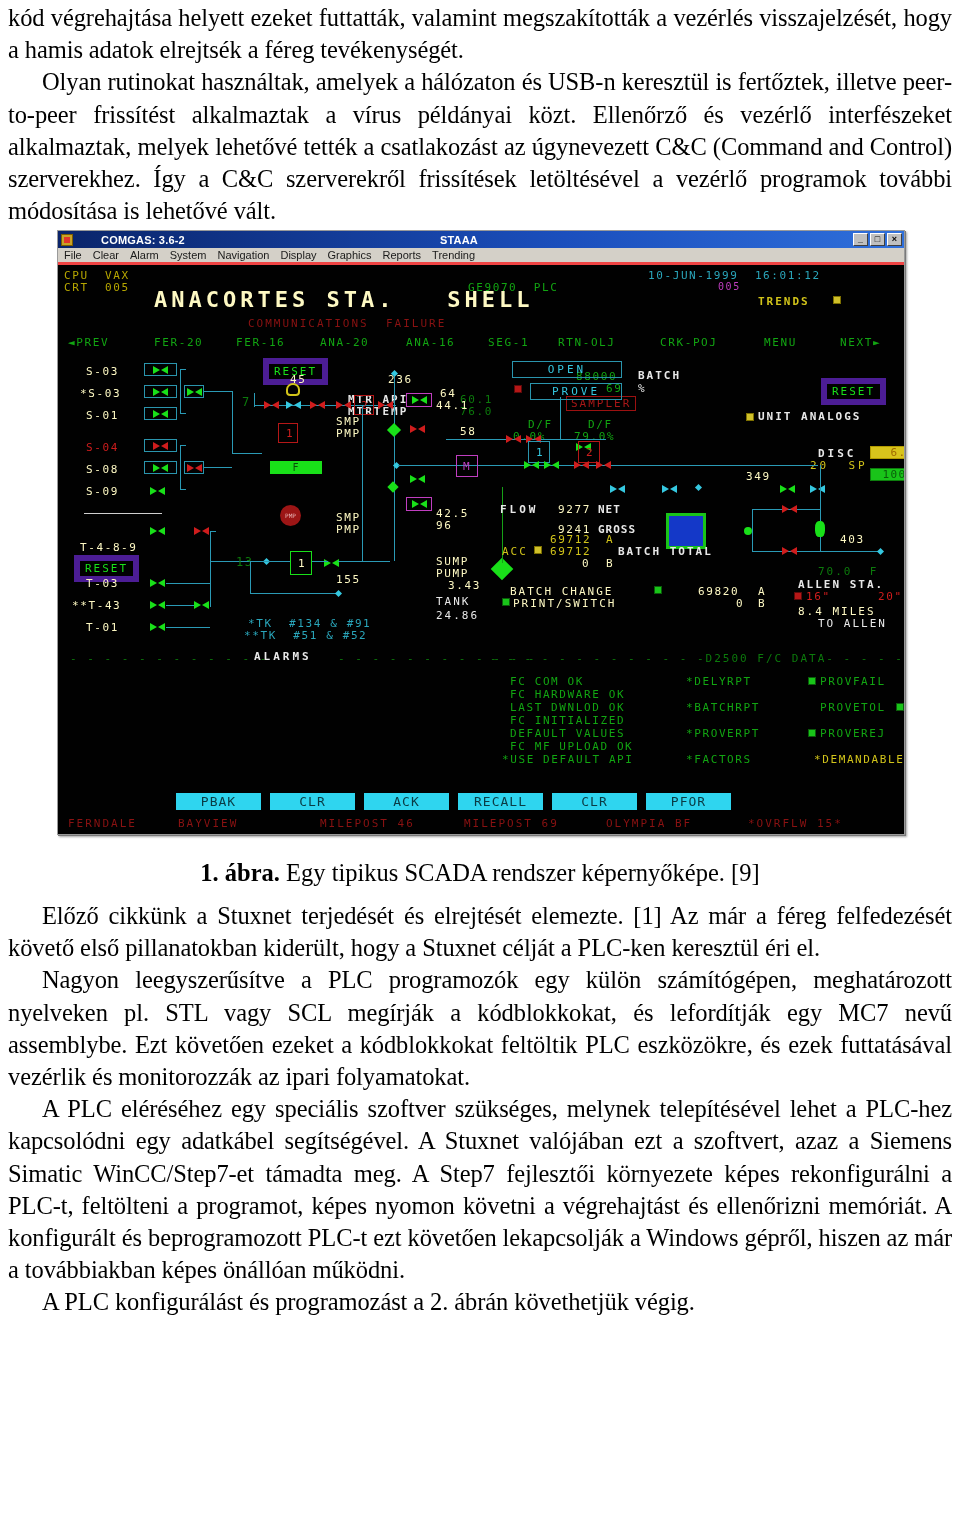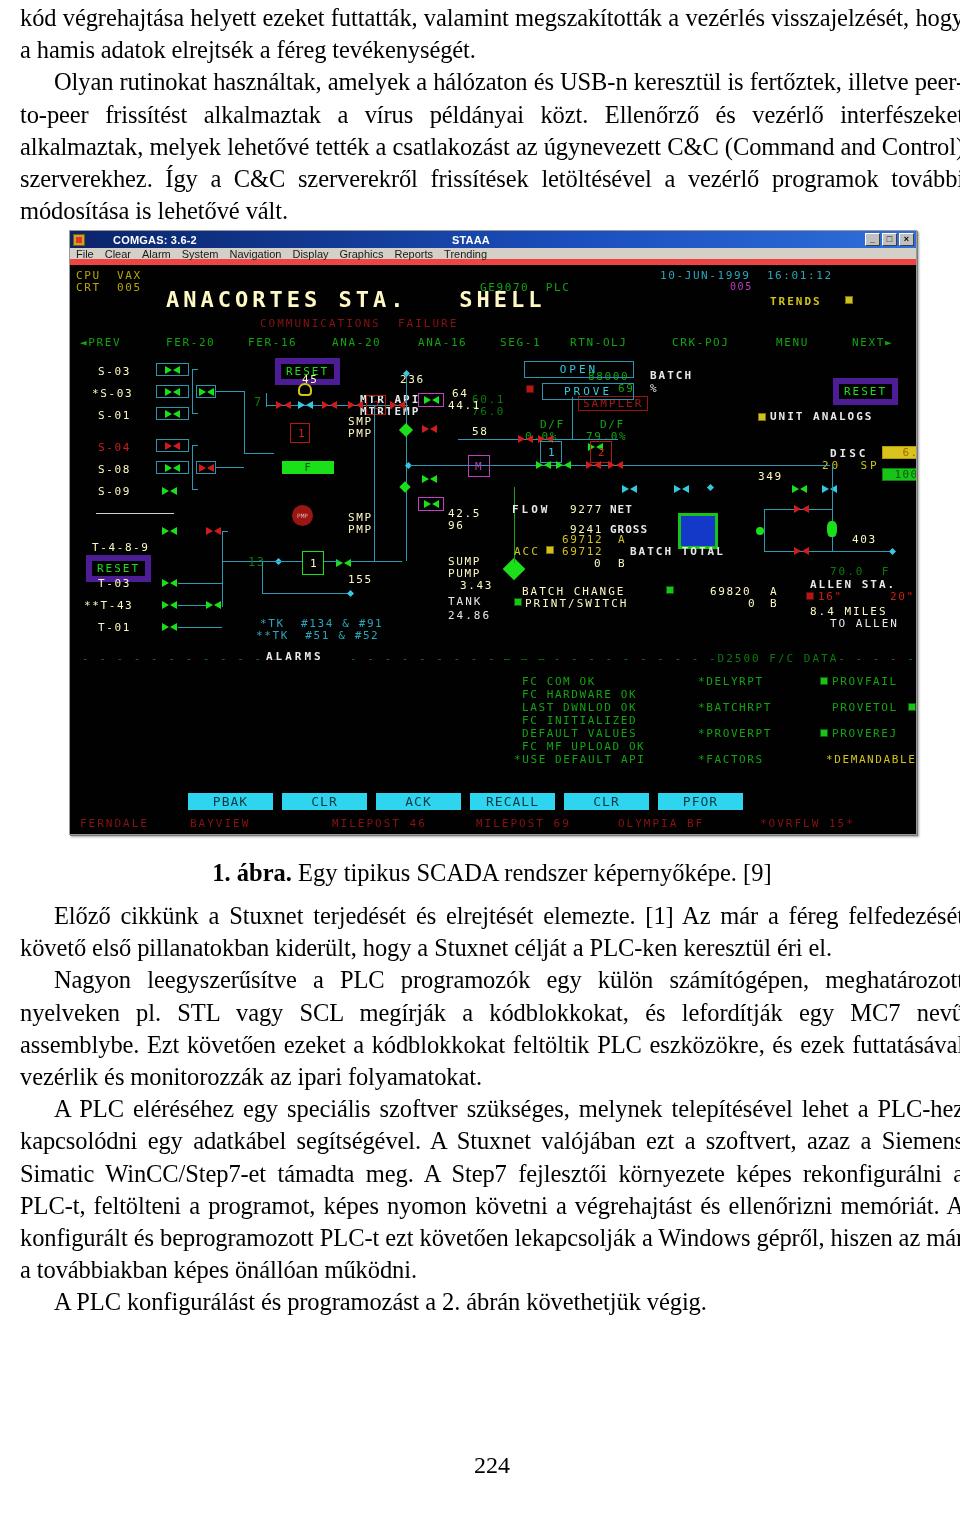--- a/index.html
+++ b/index.html
@@ -11,21 +11,21 @@
     width: 960px;
     height: 1513px;
     position: relative;
     font-family: "Liberation Serif", "DejaVu Serif", serif;
     color: #000;
     overflow: hidden;
   }
 
   .page {
     position: absolute;
-    left: 12px; top: 0;
+    left: 0; top: 0;
     width: 793px;
     height: 1513px;
   }
 
   
   .body-text {
     position: absolute;
     left: 8px;
     width: 944px;
     font-size: 24.5px;
@@ -109,21 +109,21 @@
     text-align: center;
     font-family: "Liberation Sans", sans-serif;
     font-weight: bold;
   }
 
   
   .menubar {
     flex: 0 0 17px;
     height: 17px;
     background: #d4d0c8;
-    border-bottom: 6px solid #ef4444;
+    border-bottom: 3px solid #ef4444;
     display: flex;
     align-items: center;
     gap: 11px;
     padding-left: 6px;
     font-family: "Liberation Sans", sans-serif;
     font-size: 11px;
     color: #1a1a1a;
     box-sizing: border-box;
   }
   .menubar span { white-space: nowrap; cursor: default; }
@@ -672,15 +672,14 @@
     <b>1. ábra.</b><span> Egy tipikus SCADA rendszer képernyőképe. [9]</span>
   </div>
 
   <div class="body-text" id="para-after">
     <p class="indent">Előző cikkünk a Stuxnet terjedését és elrejtését elemezte. [1] Az már a féreg felfedezését követő első pillanatokban kiderült, hogy a Stuxnet célját a PLC-ken keresztül éri el.</p>
     <p class="indent">Nagyon leegyszerűsítve a PLC programozók egy külön számítógépen, meghatározott nyelveken pl. STL vagy SCL megírják a kódblokkokat, és lefordítják egy MC7 nevű assemblybe. Ezt követően ezeket a kódblokkokat feltöltik PLC eszközökre, és ezek futtatásával vezérlik és monitorozzák az ipari folyamatokat.</p>
     <p class="indent">A PLC eléréséhez egy speciális szoftver szükséges, melynek telepítésével lehet a PLC-hez kapcsolódni egy adatkábel segítségével. A Stuxnet valójában ezt a szoftvert, azaz a Siemens Simatic WinCC/Step7-et támadta meg. A Step7 fejlesztői környezete képes rekonfigurálni a PLC-t, feltölteni a programot, képes nyomon követni a végrehajtást és ellenőrizni memóriát. A konfigurált és beprogramozott PLC-t ezt követően lekapcsolják a Windows gépről, hiszen az már a továbbiakban képes önállóan működni.</p>
     <p class="indent">A PLC konfigurálást és programozást a 2. ábrán követhetjük végig.</p>
   </div>
 
-  <div class="page-number">224</div>
 
 </div>
 
 </body></html>

